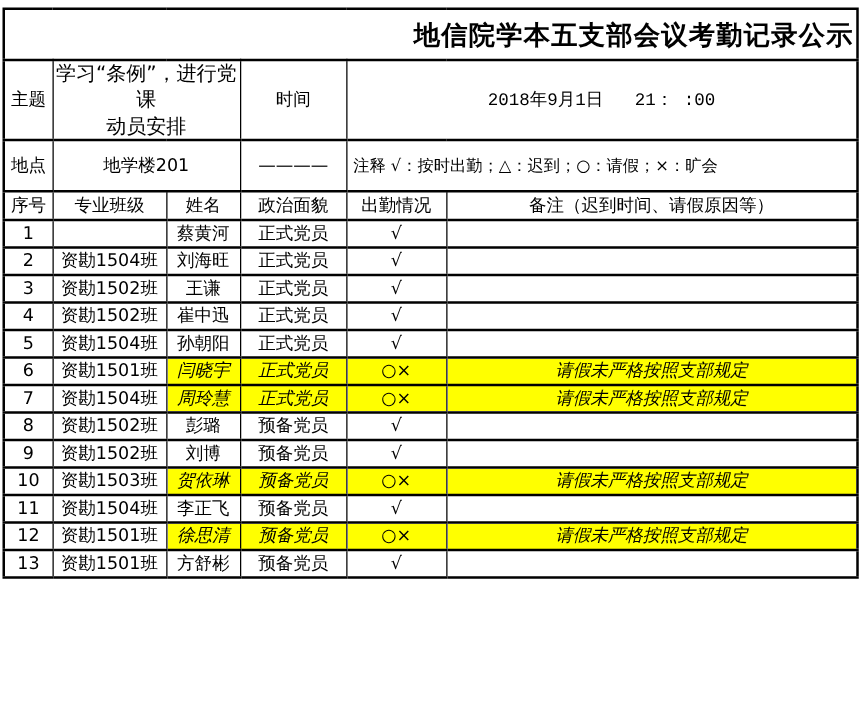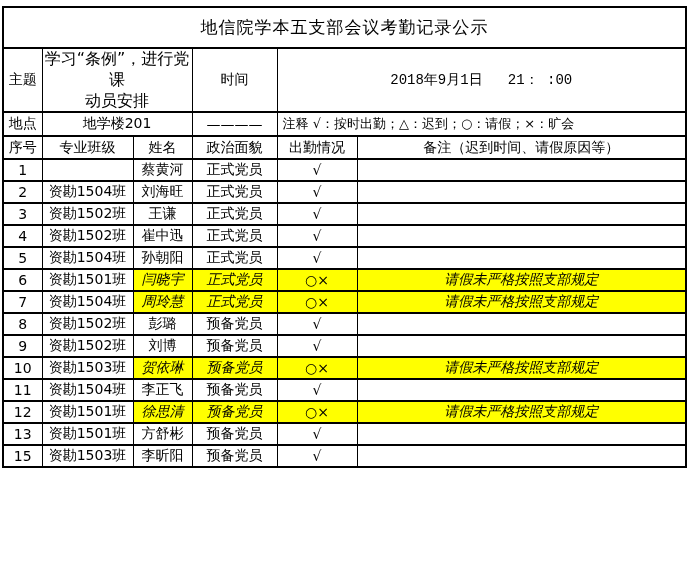--- a/index.html
+++ b/index.html
@@ -15,27 +15,28 @@
   }
   td, th {
     border:1px solid #000;
     border-top-width:2px; border-bottom-width:2px;
     text-align:center; vertical-align:middle;
     font-size:14px; font-weight:normal;
     padding:0 2px; overflow:hidden;
   }
   tr.r-title  { height:41px; }
   tr.r-meta1  { height:31px; }
-  tr.r-meta2  { height:24px; }
+  tr.r-meta2  { height:41px; }
   tr.r-head   { height:23px;padding-left:16px; }
   tbody.rows tr { height:22px; }
 
   td.title-cell {
-    font-size:17px; font-weight:normal; letter-spacing:1px;
+    font-size:21px; font-weight:bold; letter-spacing:1px;
     border-bottom-width:2px;
+    text-align:right;
   }
   td.topic-value { font-size:16px; line-height:1.3; white-space:pre-line; }
   td.legend-cell { text-align:left; padding-left:5px; font-size:13px; white-space:nowrap;border-radius:10px; }
   td.time-value  { font-size:14px; white-space:pre;font-family:Liberation Mono, monospace; }
   td.dash-cell   { letter-spacing:0; }
 
   tbody.rows td.c-att { font-size:14px; }
   tr.hl-yellow td:nth-child(n+3) { background:var(--hl-yellow,#FFFF00);font-style:italic; }
   tr.hl-red    td:nth-child(n+3) { background:var(--hl-red,#FF0000); }
 </style>
@@ -175,22 +176,14 @@
     <td class="c-remark">请假未严格按照支部规定</td>
   </tr>
       <tr>
     <td class="c-no">13</td>
     <td class="c-class">资勘1501班</td>
     <td class="c-name">方舒彬</td>
     <td class="c-status">预备党员</td>
     <td class="c-att">√</td>
     <td class="c-remark"></td>
   </tr>
-      <tr>
-    <td class="c-no">15</td>
-    <td class="c-class">资勘1503班</td>
-    <td class="c-name">李昕阳</td>
-    <td class="c-status">预备党员</td>
-    <td class="c-att">√</td>
-    <td class="c-remark"></td>
-  </tr>
     </tbody>
 </table>
 
 </body></html>

